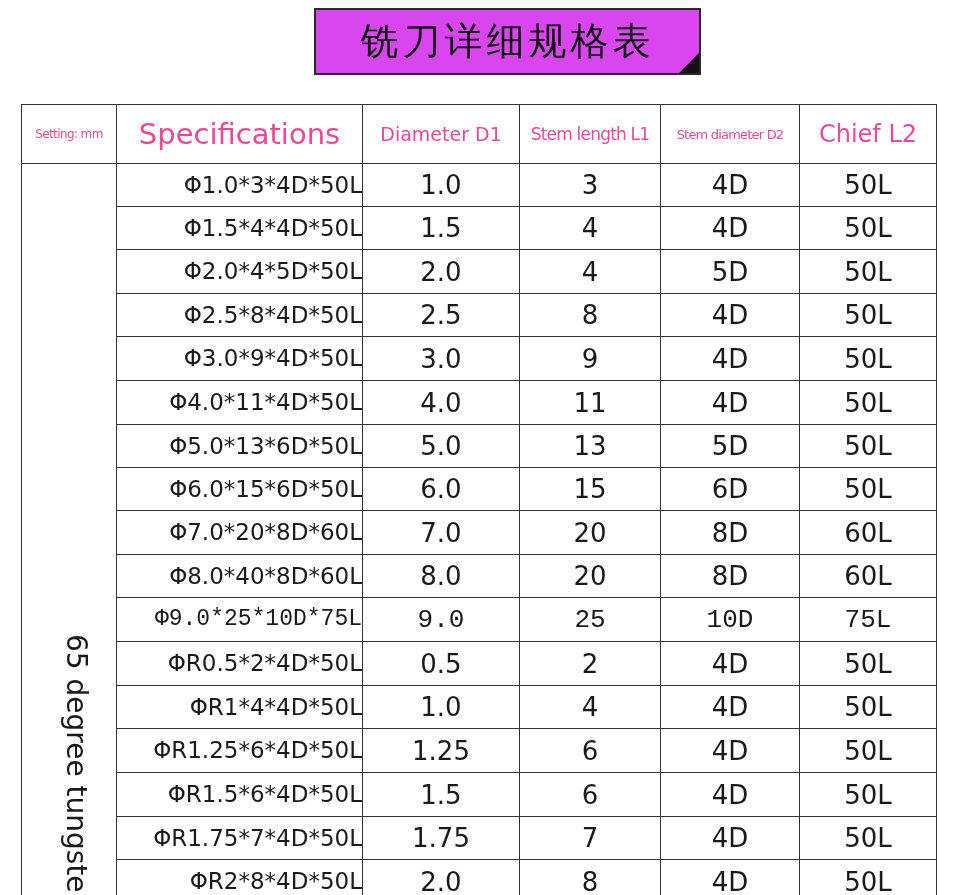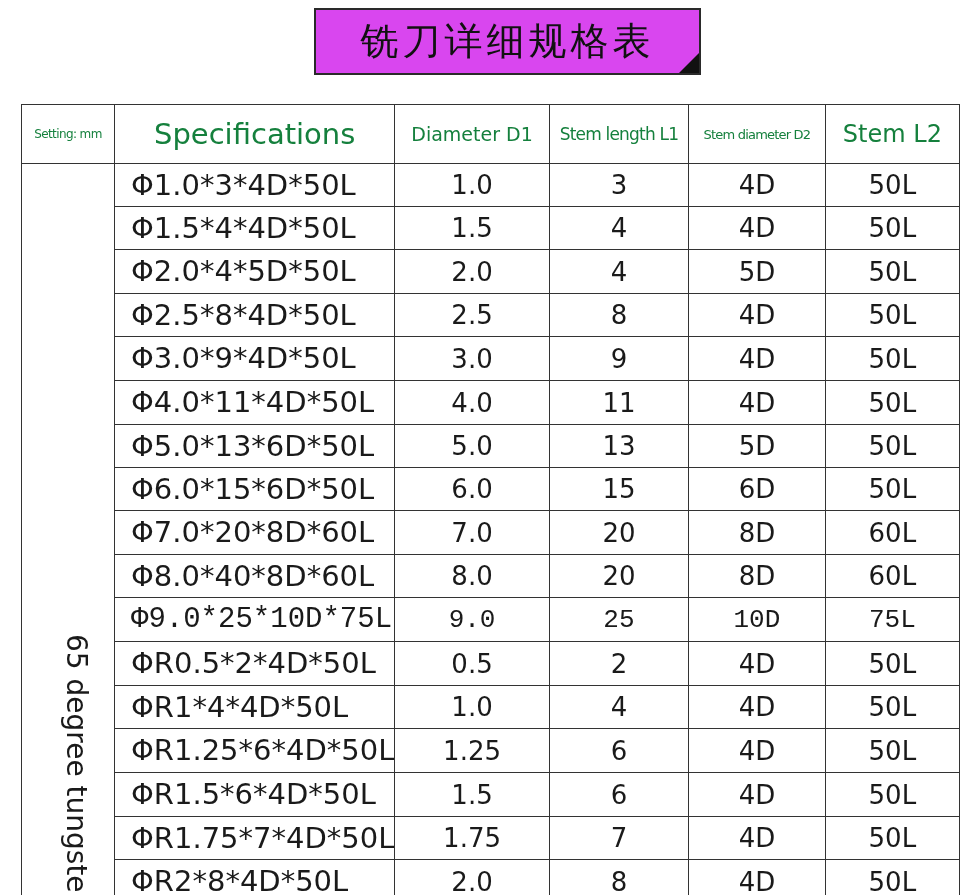--- a/index.html
+++ b/index.html
@@ -58,40 +58,40 @@
       border: 1.5px solid #333;
       padding: 0;
       font-weight: normal;
       overflow: hidden;
       white-space: nowrap;
     }
     .spec-table th {
       height: 58px;
       text-align: center;
       vertical-align: middle;
-      color: #15803d;
+      color: #ec4899;
     }
     .h-setting { font-size: 12px; letter-spacing: -0.6px; }
     .h-spec { font-size: 29px; }
     .h-d1 { font-size: 19px; }
     .h-l1 { font-size: 17px; letter-spacing: -0.8px; }
     .h-d2 { font-size: 13px; letter-spacing: -0.8px; border-radius: 12px; }
     .h-l2 { font-size: 24px; }
 
     .spec-table td {
       text-align: center;
       vertical-align: middle;
       font-size: 26px;
       color: #1a1a1a;
       line-height: 1;
     }
     .spec-table td.spec-cell {
-      text-align: left;
+      text-align: right;
       padding-left: 16px;
-      font-size: 29px;
+      font-size: 23px;
     }
     .group-cell {
       position: relative;
       vertical-align: top !important;
     }
     .group-label {
       position: absolute;
       left: 68px;
       top: 470px;
       transform-origin: 0 0;
@@ -118,21 +118,21 @@
     <col style="width:139px">
     <col style="width:137px">
   </colgroup>
   <thead>
     <tr>
       <th class="h-setting">Setting: mm</th>
       <th class="h-spec">Specifications</th>
       <th class="h-d1">Diameter D1</th>
       <th class="h-l1">Stem length L1</th>
       <th class="h-d2">Stem diameter D2</th>
-      <th class="h-l2">Stem L2</th>
+      <th class="h-l2">Chief L2</th>
     </tr>
   </thead>
   <tbody id="table-body">
       <tr style="height: 43px;">
         <td class="group-cell" rowspan="17">
           <div class="group-label">65 degree tungste</div>
         </td>
         <td class="spec-cell">Φ1.0*3*4D*50L</td>
         <td>1.0</td>
         <td>3</td>

